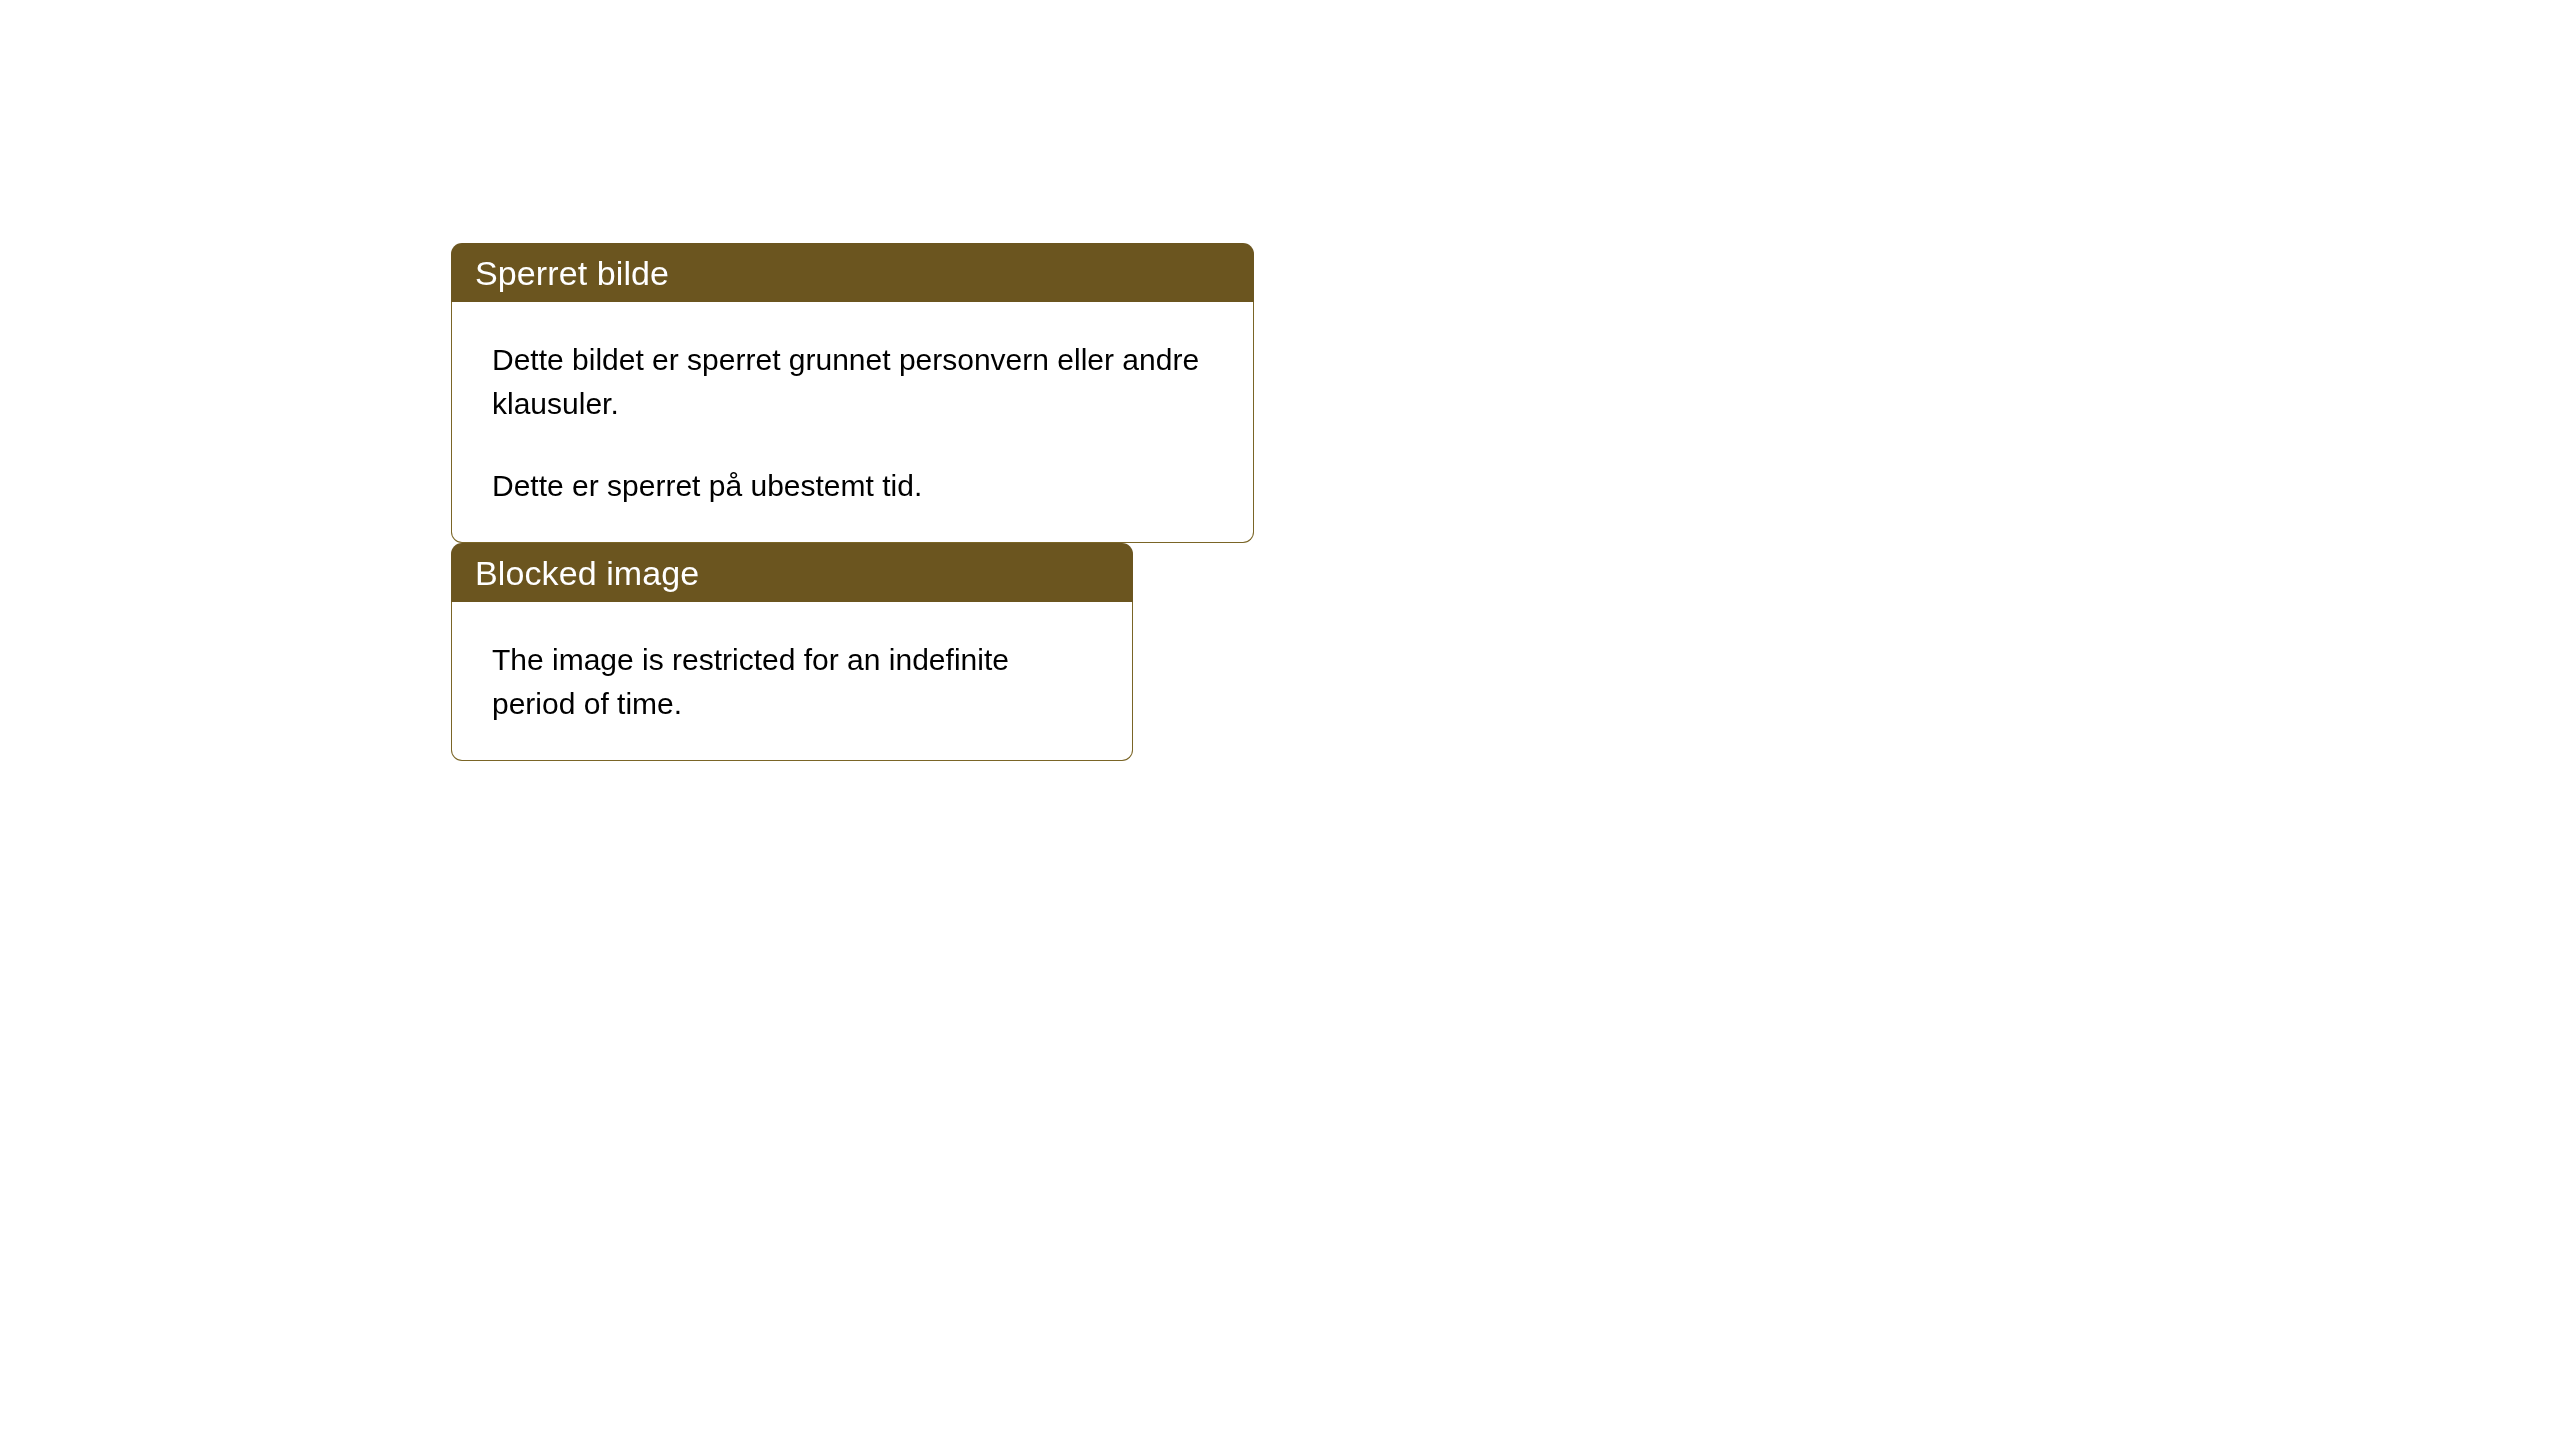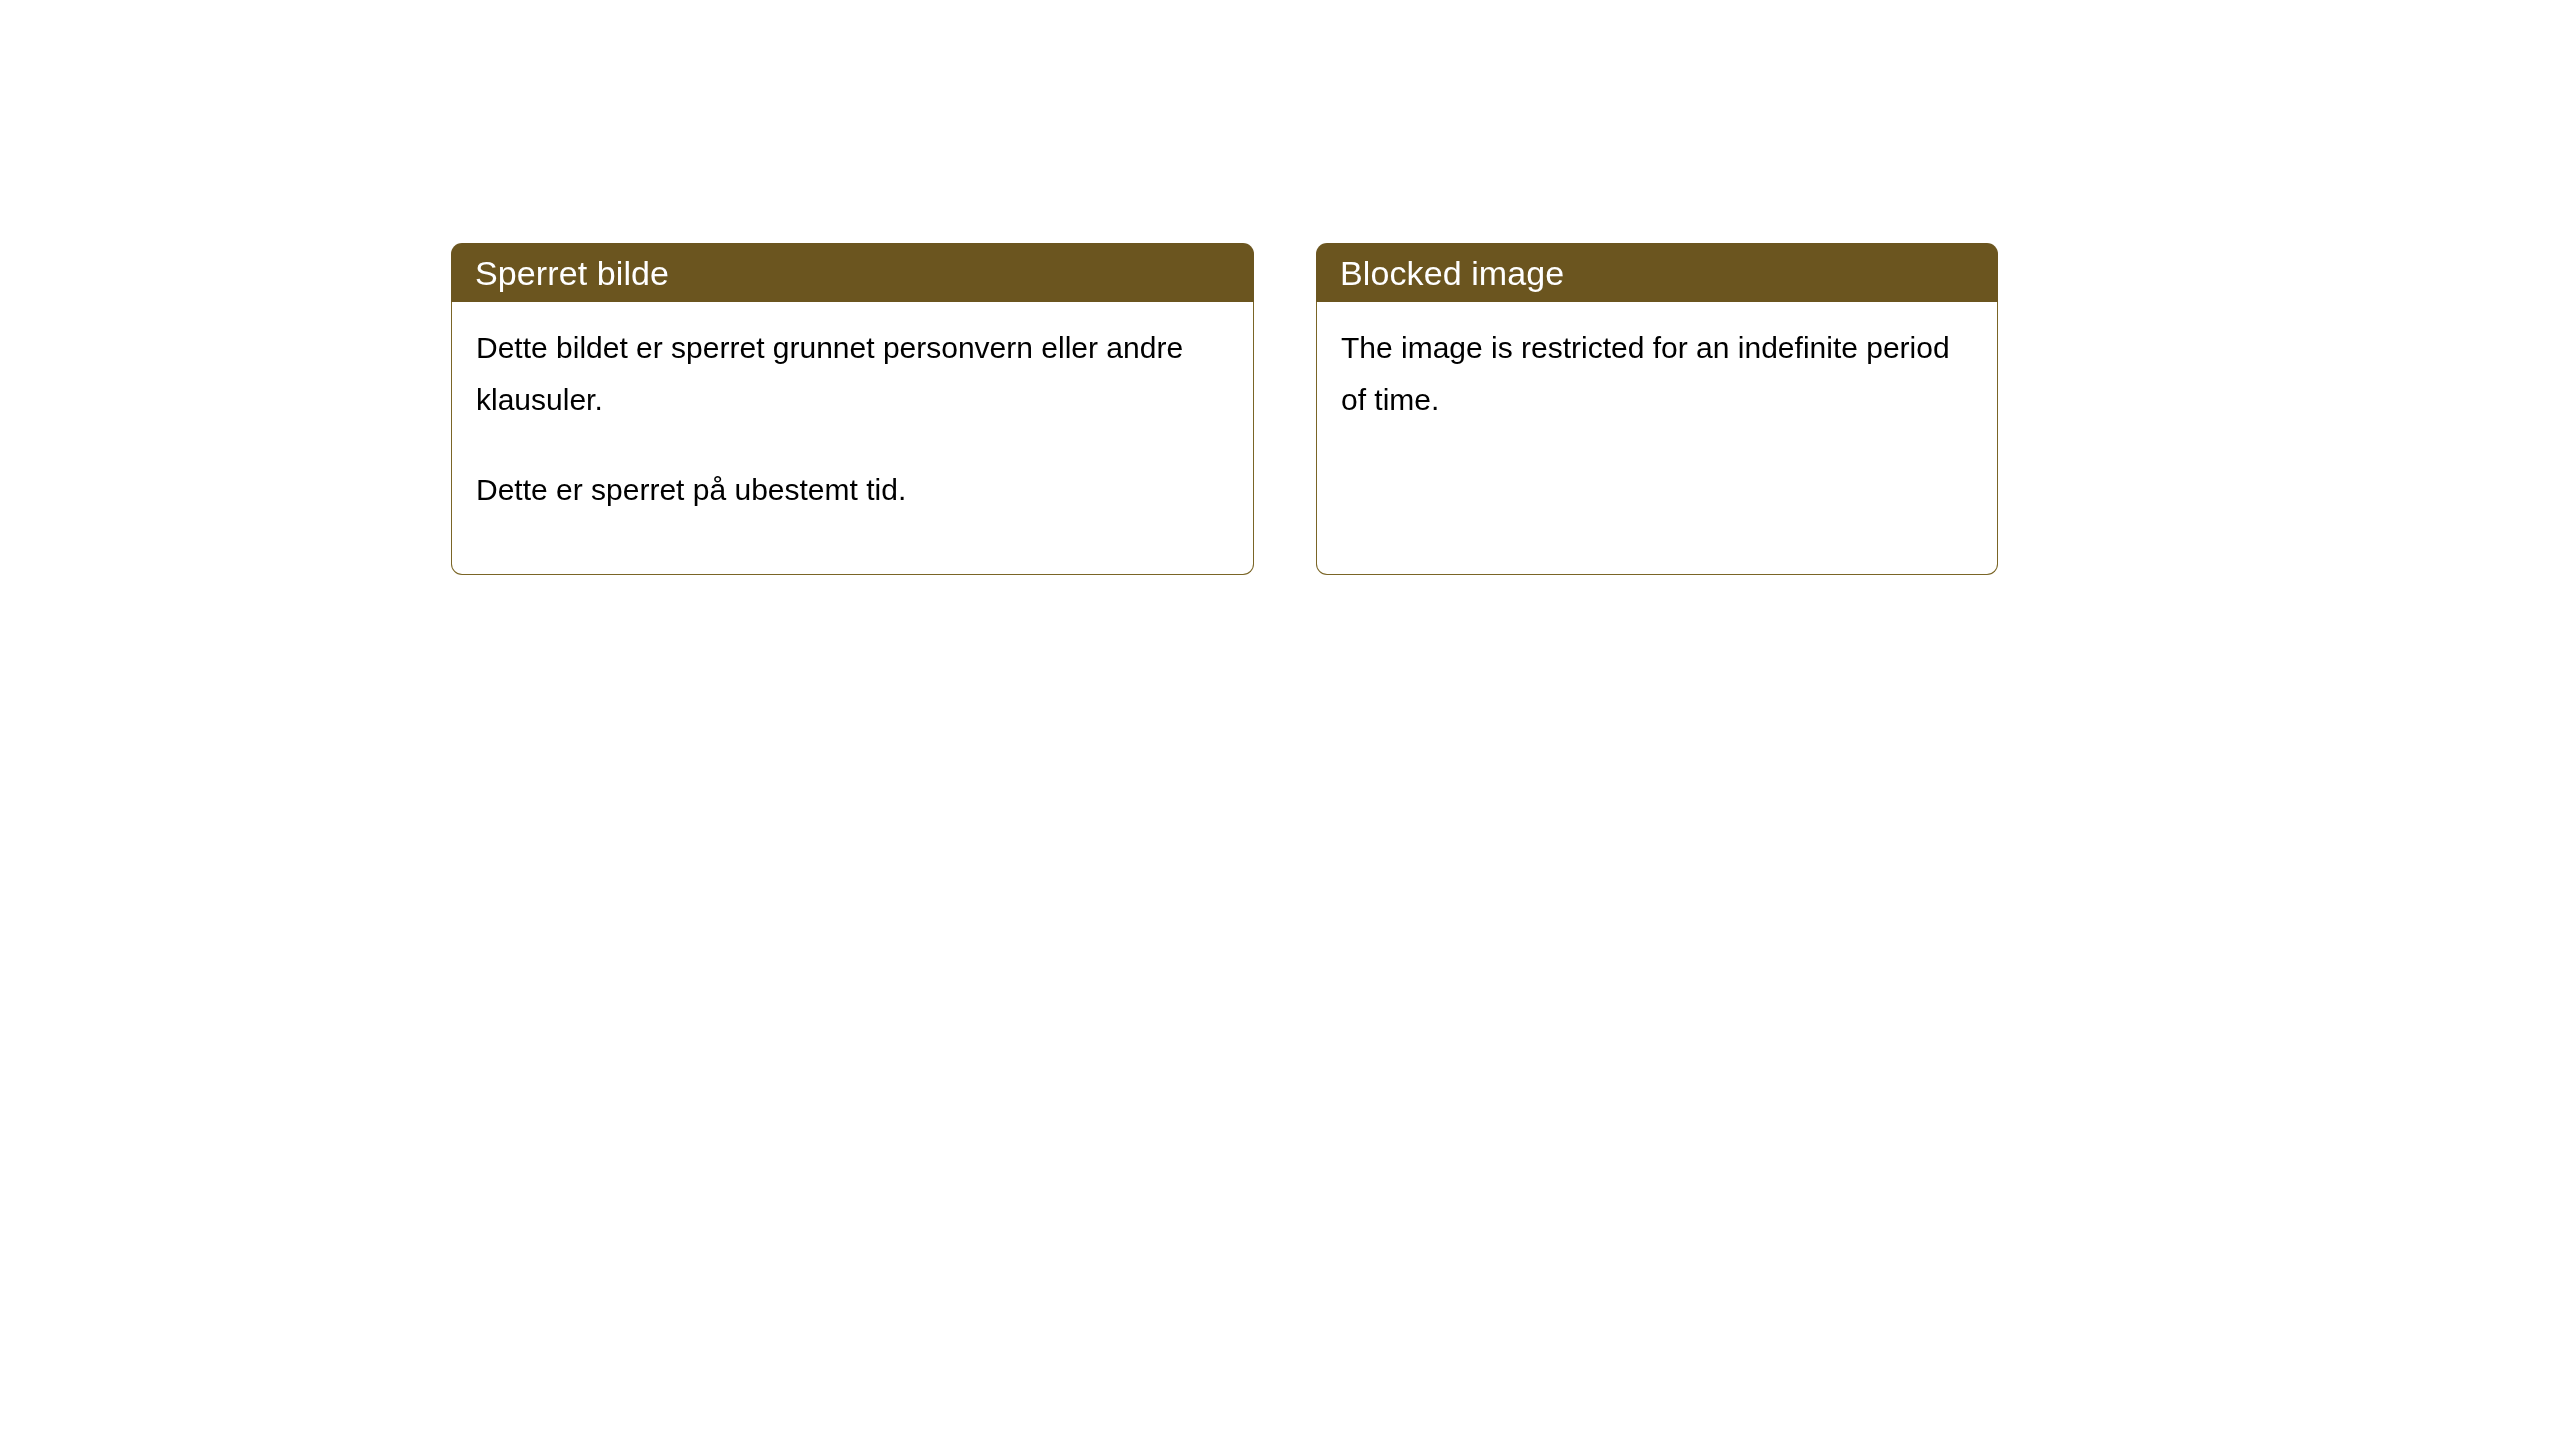--- a/index.html
+++ b/index.html
@@ -16,21 +16,21 @@
     overflow: hidden;
   }
 
   #notice-area {
     position: absolute;
     left: 451px;
     top: 243px;
     width: 1700px;
     height: 340px;
     display: flex;
-    flex-direction: row;
+    flex-direction: column;
     align-items: flex-start;
   }
 
   .notice-card {
     position: relative;
     box-sizing: border-box;
     background: #ffffff;
     border-radius: 11px;
     display: flex;
     flex-direction: column;
@@ -70,23 +70,23 @@
     border-top: none;
     border-radius: 0 0 11px 11px;
     padding: 20px 24px 18px 24px;
     position: relative;
     z-index: 1;
   }
 
   .card-paragraph {
     color: #000000;
     font-size: 30px;
-    line-height: 52px;
+    line-height: 44px;
     font-weight: 400;
-    margin: 0;
+    margin: 16px;
     white-space: pre-line;
   }
 
   .card-paragraph + .card-paragraph {
     margin-top: 38px;
   }
 </style>
 </head>
 <body>
 

